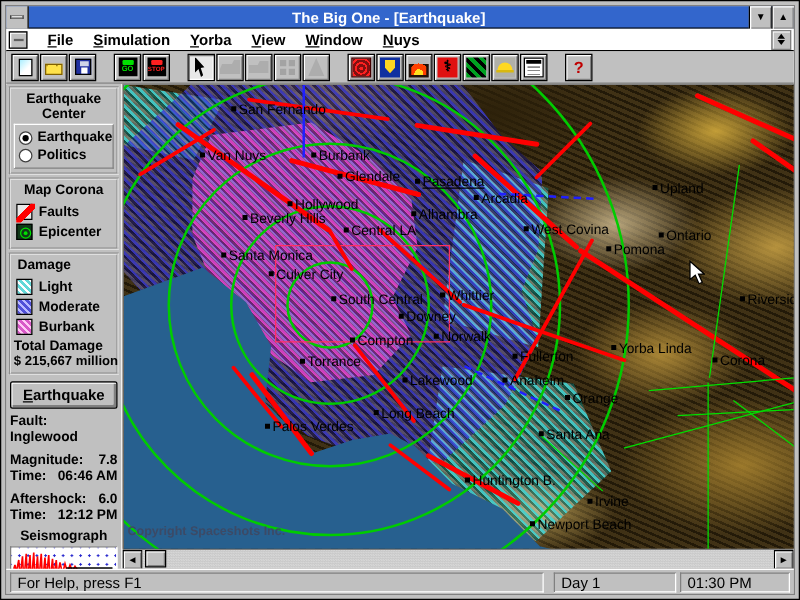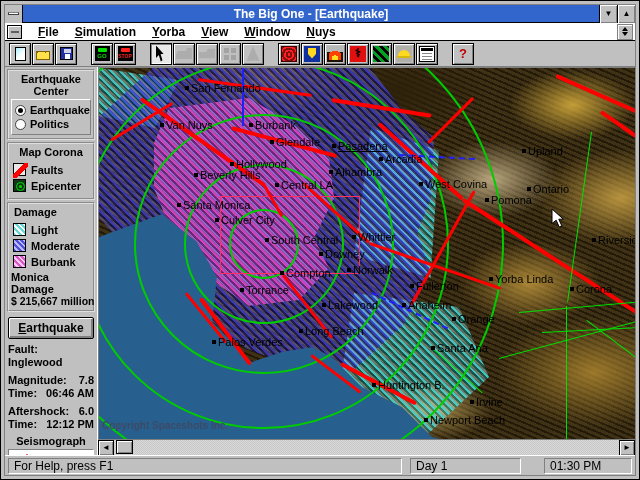--- a/index.html
+++ b/index.html
@@ -142,21 +142,21 @@
   
   .hscroll { height:16px; flex:0 0 16px; background:#d4d0c8; display:flex; border-top:1px solid #808080; }
   .sc-btn { width:16px; height:16px; background:#c0c0c0; border:1px solid #000; box-shadow:inset 1px 1px 0 #fff, inset -1px -1px 0 #808080; font-size:8px; line-height:14px; text-align:center; color:#000; }
   .sc-track { flex:1; background:repeating-conic-gradient(#d8d8d8 0 25%, #c8c8c8 0 50%) 0 0/2px 2px; position:relative; }
   .sc-thumb { position:absolute; left:2px; top:0; width:17px; height:14px; background:#c0c0c0; border:1px solid #000; box-shadow:inset 1px 1px 0 #fff, inset -1px -1px 0 #808080; }
 
   
   .statusbar { height:20px; flex:0 0 20px; background:#c0c0c0; border-top:1px solid #fff; display:flex; align-items:center; padding:2px 3px; font-size:12px; }
   .sunken { border:1px solid #808080; border-bottom-color:#fff; border-right-color:#fff; height:16px; line-height:14px; padding:0 5px; background:#c0c0c0; }
   .st-help { flex:1; margin-right:8px; }
-  .st-day { width:111px; margin-right:23px; }
+  .st-day { width:98px; margin-right:3px; }
   .st-time { width:88px; }
 </style>
 </head>
 <body>
 
 <div class="window">
  <div class="frame">
 
   <div class="titlebar">
     <div class="sysbox">
@@ -300,21 +300,21 @@
               </div>
               <div class="sym-row">
                 <div class="sym-swatch dmg-moderate"></div>
                 <div class="sym-label">Moderate</div>
               </div>
               <div class="sym-row">
                 <div class="sym-swatch dmg-severe"></div>
                 <div class="sym-label">Burbank</div>
               </div>
             </div>
-        <div class="total-title">Monica Damage</div>
+        <div class="total-title">Total Damage</div>
         <div class="total-value">$  215,667 million</div>
       </div>
 
       <div class="eq-btn-wrap">
         <button class="eq-button">Earthquake</button>
       </div>
 
       <div class="stats">
         <div>Fault:</div>
         <div style="margin-bottom:5px;">Inglewood</div>

